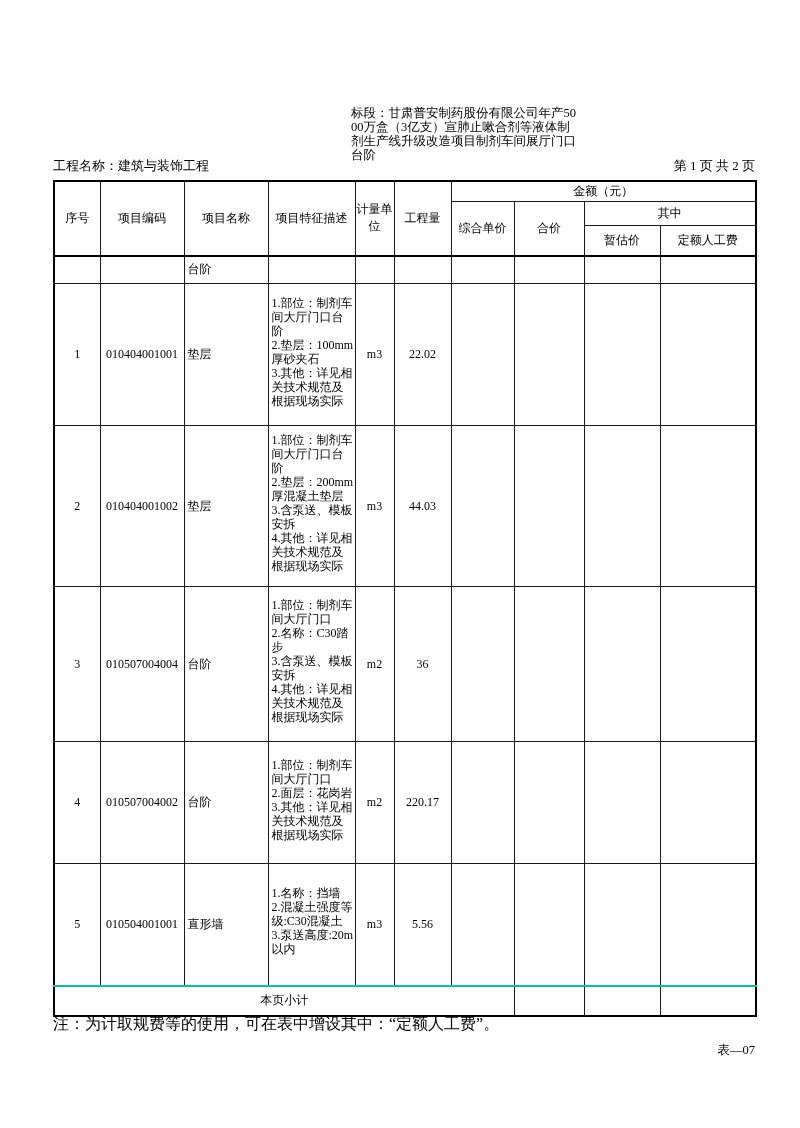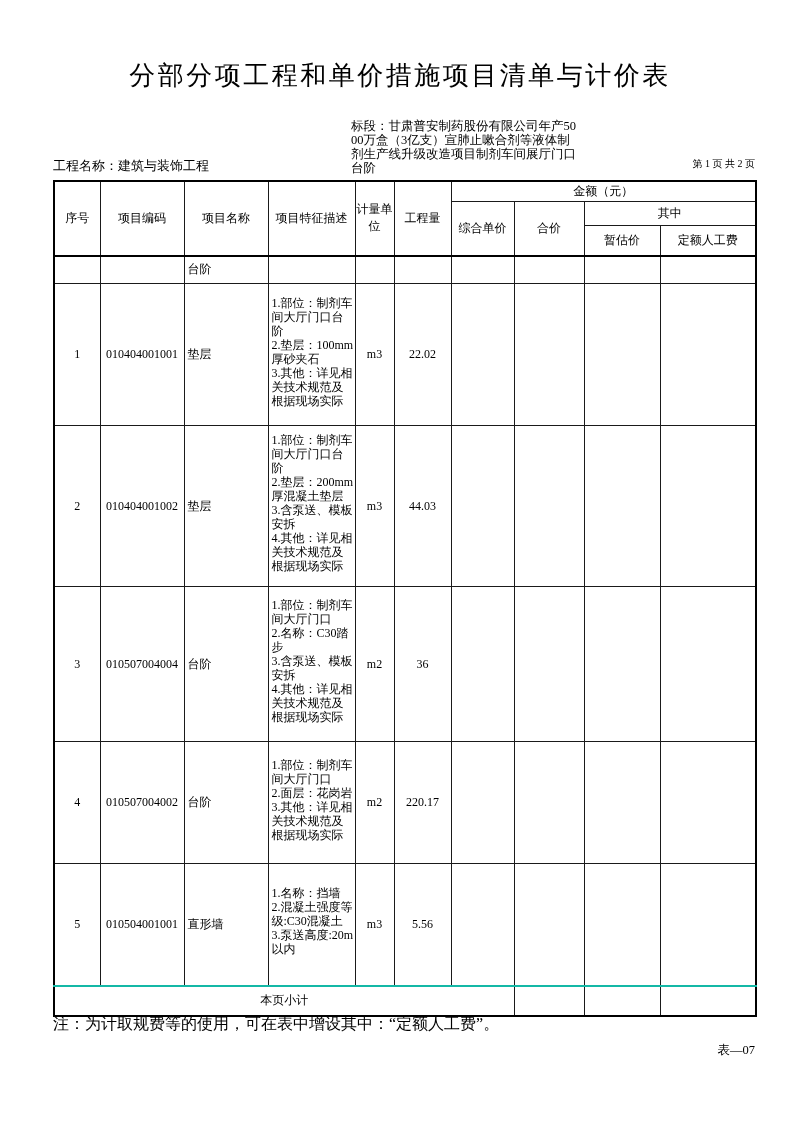--- a/index.html
+++ b/index.html
@@ -7,28 +7,28 @@
     position:relative;width:800px;height:1128px;background:#ffffff;
     font-family:"Liberation Serif","DejaVu Serif",serif;color:#000;
     overflow:hidden;
   }
   .doc-title{
     position:absolute;left:0;top:58px;width:800px;
     text-align:center;font-size:26px;letter-spacing:2.5px;
     font-weight:500;white-space:nowrap;
   }
   .section-block{
-    position:absolute;left:351px;top:119px;width:256px;
+    position:absolute;left:351px;top:106px;width:256px;
     font-size:12.5px;line-height:14px;
   }
   .project-name{
     position:absolute;left:53px;top:157px;font-size:13px;
   }
   .page-indicator{
-    position:absolute;right:45px;top:157px;font-size:10px;text-align:left;
+    position:absolute;right:45px;top:157px;font-size:13px;text-align:left;
   }
   table.boq{
     position:absolute;left:53px;top:180px;width:702px;
     border-collapse:collapse;table-layout:fixed;
     border:2px solid #000;
   }
   table.boq th, table.boq td{
     border:1px solid #1a1a1a;
     font-size:12px;font-weight:normal;
     text-align:center;vertical-align:middle;
@@ -48,21 +48,20 @@
   }
   .form-code{
     position:absolute;right:45px;top:1042px;font-size:12.5px;
   }
 </style>
 </head>
 <body>
 
 <div class="sheet">
 
-  <div class="doc-title">分部分项工程和单价措施项目清单与计价表</div>
 
   <div class="section-block">
     <div>标段：甘肃普安制药股份有限公司年产50</div>
     <div>00万盒（3亿支）宣肺止嗽合剂等液体制</div>
     <div>剂生产线升级改造项目制剂车间展厅门口</div>
     <div>台阶</div>
   </div>
 
   <div class="project-name">工程名称：建筑与装饰工程</div>
   <div class="page-indicator">第 1 页  共 2 页</div>

